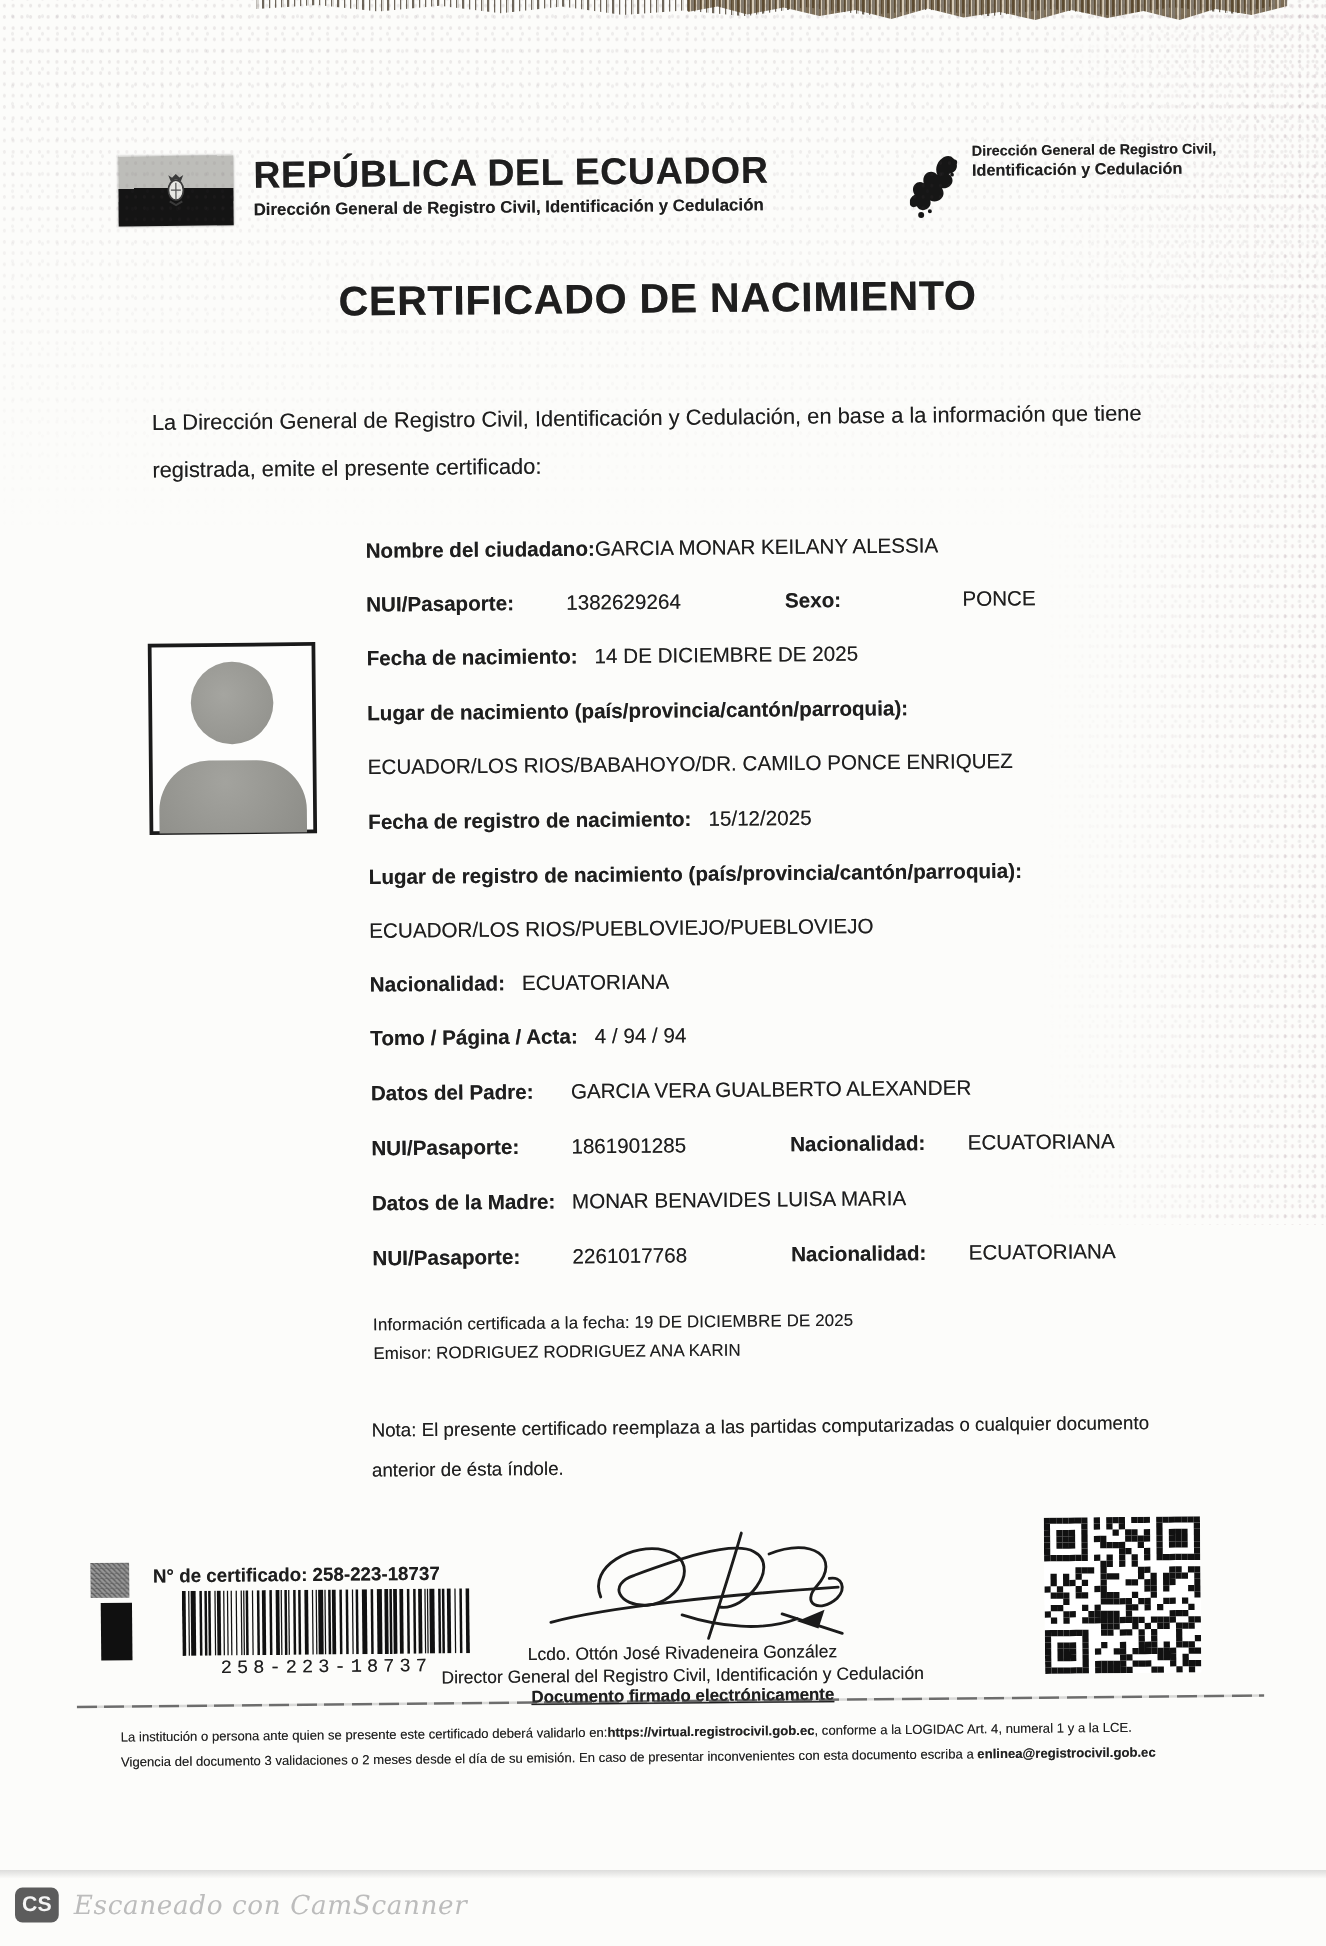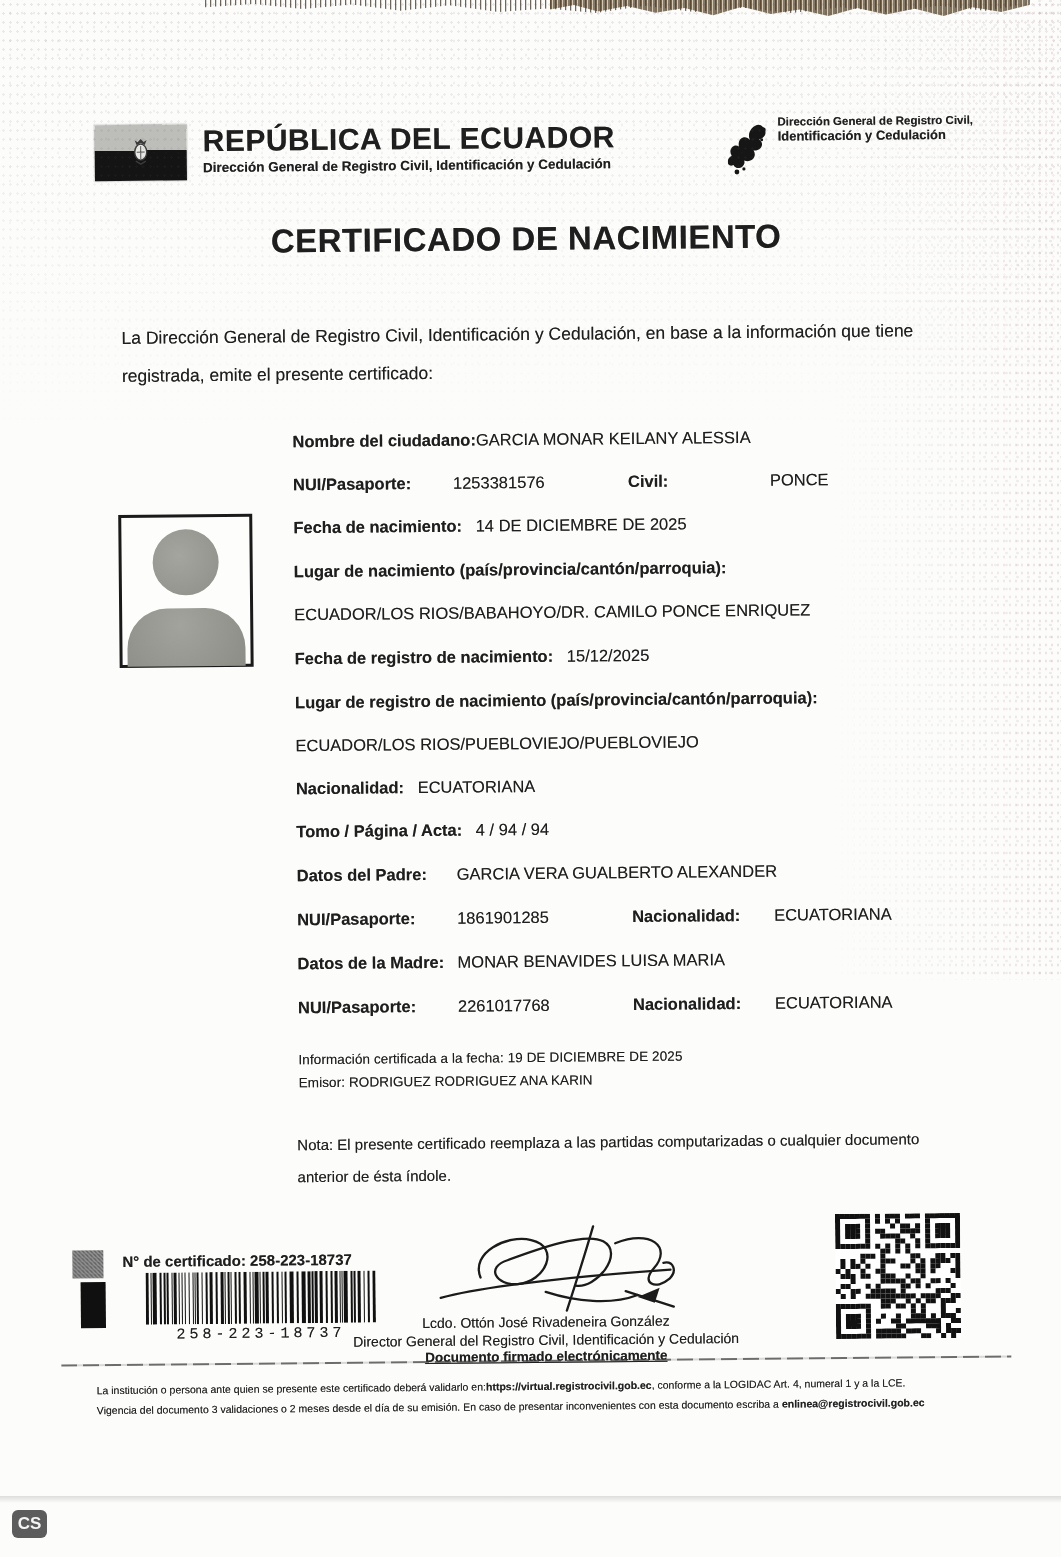--- a/index.html
+++ b/index.html
@@ -168,22 +168,22 @@
       <div class="head"></div>
       <div class="body"></div>
     </div>
 
     <div class="inline-row" style="top:430px">
       <span class="lbl">Nombre del ciudadano:</span><span class="nom-val">GARCIA MONAR KEILANY ALESSIA</span>
     </div>
 
     <div class="row" style="top:473px">
       <span class="c1">NUI/Pasaporte:</span>
-      <span class="c2">1253381576</span>
-      <span class="c3">Civil:</span>
+      <span class="c2">1382629264</span>
+      <span class="c3">Sexo:</span>
       <span class="c4">PONCE</span>
     </div>
 
     <div class="inline-row" style="top:516px">
       <span class="lbl">Fecha de nacimiento:</span>
       <span class="val">14 DE DICIEMBRE DE 2025</span>
     </div>
 
     <div class="inline-row" style="top:560px">
       <span class="lbl">Lugar de nacimiento (país/provincia/cantón/parroquia):</span>
@@ -643,15 +643,16 @@
 
     <div class="footer">
       <div><span>La institución o persona ante quien se presente este certificado deberá validarlo en:</span><b>https://virtual.registrocivil.gob.ec</b><span>, conforme a la LOGIDAC Art. 4, numeral 1 y a la LCE.</span></div>
       <div><span>Vigencia del documento 3 validaciones o 2 meses desde el día de su emisión. En caso de presentar inconvenientes con esta documento escriba a </span><b>enlinea@registrocivil.gob.ec</b></div>
     </div>
 
   </div>
 
   <div class="cam">
     <div class="cam-badge">CS</div>
+    <div class="cam-text">Escaneado con CamScanner</div>
   </div>
 
 </div>
 
 </body></html>

